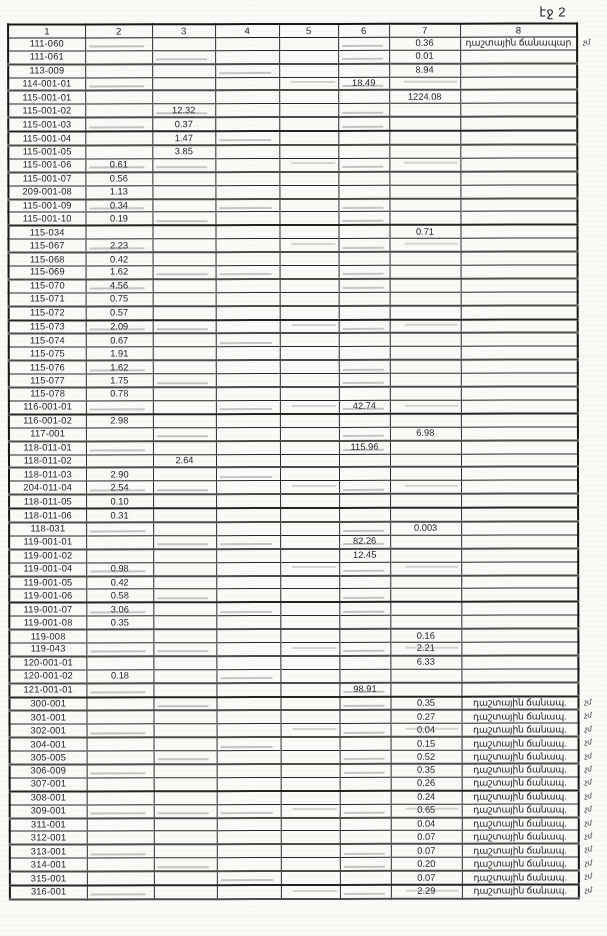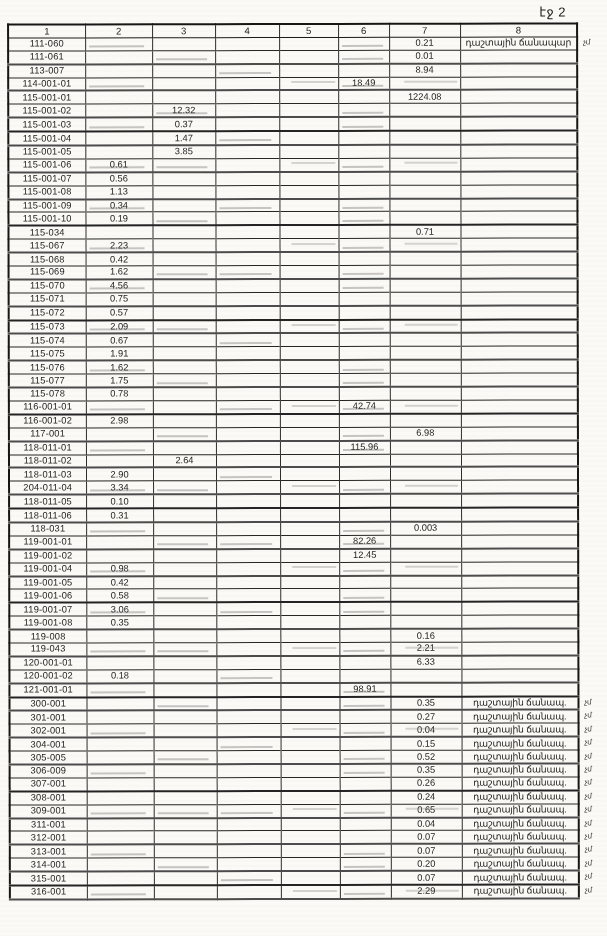--- a/index.html
+++ b/index.html
@@ -87,35 +87,35 @@
           </tr>
       </thead>
       <tbody id="tbody">
           <tr>
             <td class="code">111-060</td>
             <td></td>
             <td></td>
             <td></td>
             <td></td>
             <td></td>
-            <td>0.21</td>
+            <td>0.36</td>
             <td class="note">դաշտային ճանապար</td>
           </tr>
           <tr>
             <td class="code">111-061</td>
             <td></td>
             <td></td>
             <td></td>
             <td></td>
             <td></td>
             <td>0.01</td>
             <td class="note"></td>
           </tr>
           <tr>
-            <td class="code">113-007</td>
+            <td class="code">113-009</td>
             <td></td>
             <td></td>
             <td></td>
             <td></td>
             <td></td>
             <td>8.94</td>
             <td class="note"></td>
           </tr>
           <tr>
             <td class="code">114-001-01</td>
@@ -191,21 +191,21 @@
             <td class="code">115-001-07</td>
             <td>0.56</td>
             <td></td>
             <td></td>
             <td></td>
             <td></td>
             <td></td>
             <td class="note"></td>
           </tr>
           <tr>
-            <td class="code">115-001-08</td>
+            <td class="code">209-001-08</td>
             <td>1.13</td>
             <td></td>
             <td></td>
             <td></td>
             <td></td>
             <td></td>
             <td class="note"></td>
           </tr>
           <tr>
             <td class="code">115-001-09</td>
@@ -412,21 +412,21 @@
             <td>2.90</td>
             <td></td>
             <td></td>
             <td></td>
             <td></td>
             <td></td>
             <td class="note"></td>
           </tr>
           <tr>
             <td class="code">204-011-04</td>
-            <td>3.34</td>
+            <td>2.54</td>
             <td></td>
             <td></td>
             <td></td>
             <td></td>
             <td></td>
             <td class="note"></td>
           </tr>
           <tr>
             <td class="code">118-011-05</td>
             <td>0.10</td>

